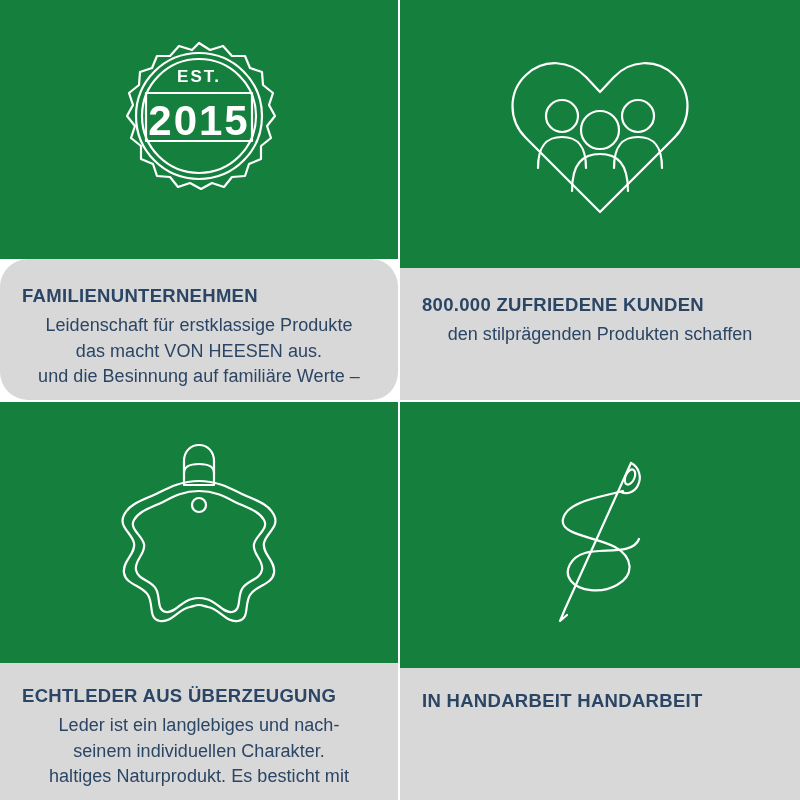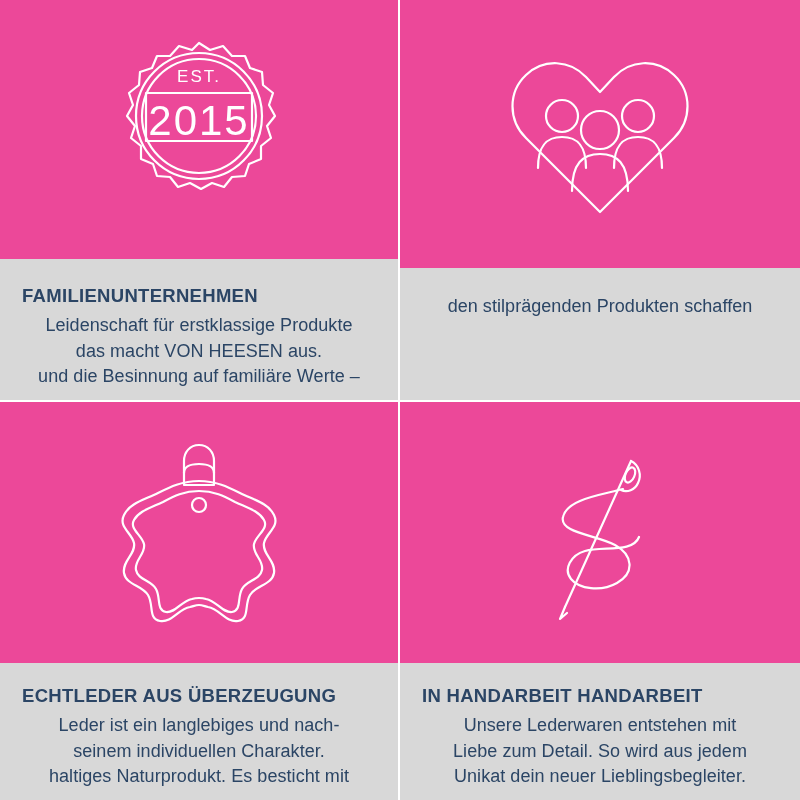--- a/index.html
+++ b/index.html
@@ -17,31 +17,32 @@
     grid-template-rows: 400px 400px;
   }
   .cell {
     position: relative;
     display: flex;
     flex-direction: column;
     overflow: hidden;
   }
   .icon-area {
     height: 268px;
-    background: #ec4899;
+    background: #15803d;
     display: flex;
     align-items: center;
     justify-content: center;
     position: relative;
+    font-weight: bold;
   }
   
   .cell.c1 .icon-area { border-right: 2px solid #ffffff; }
   .cell.c3 .icon-area { border-right: 2px solid #ffffff; border-top: 2px solid #ffffff; }
   .cell.c4 .icon-area { border-top: 2px solid #ffffff; }
-  .cell.c1 .text-area { border-right: 2px solid #ffffff; }
+  .cell.c1 .text-area { border-right: 2px solid #ffffff; border-radius: 28px; }
   .cell.c3 .text-area { border-right: 2px solid #ffffff; }
 
   .text-area {
     flex: 1;
     background: #d8d8d8;
     padding: 26px 22px 10px 22px;
   }
   .cell.c3 .text-area, .cell.c4 .text-area { padding-top: 22px; }
 
   .title {
@@ -116,20 +117,21 @@
 
           <circle cx="138" cy="72" r="16"></circle>
           <path d="M114 124 C114 101 123 93 138 93 C153 93 162 101 162 124"></path>
 
           <circle cx="100" cy="86" r="19"></circle>
           <path d="M72 147 C72 119 83 110 100 110 C117 110 128 119 128 147"></path>
         </g>
       </svg>
     </div>
     <div class="text-area">
+      <div class="title">800.000 ZUFRIEDENE KUNDEN</div>
       <div class="body">
         <div>den stilprägenden Produkten schaffen</div>
       </div>
     </div>
   </div>
 
   <div class="cell c3">
     <div class="icon-area">
       <svg width="190" height="200" viewBox="0 0 190 200">
         <g class="ln">
@@ -187,21 +189,16 @@
             C54 100 92 102 110 112
             C128 122 130 140 112 150
             C96 159 74 156 66 146
             C58 136 66 122 80 118
             C98 113 128 120 134 104"></path>
         </g>
       </svg>
     </div>
     <div class="text-area">
       <div class="title">IN HANDARBEIT HANDARBEIT</div>
-      <div class="body">
-        <div>Unsere Lederwaren entstehen mit</div>
-        <div>Liebe zum Detail. So wird aus jedem</div>
-        <div>Unikat dein neuer Lieblingsbegleiter.</div>
-      </div>
     </div>
   </div>
 
 </div>
 
 </body></html>

